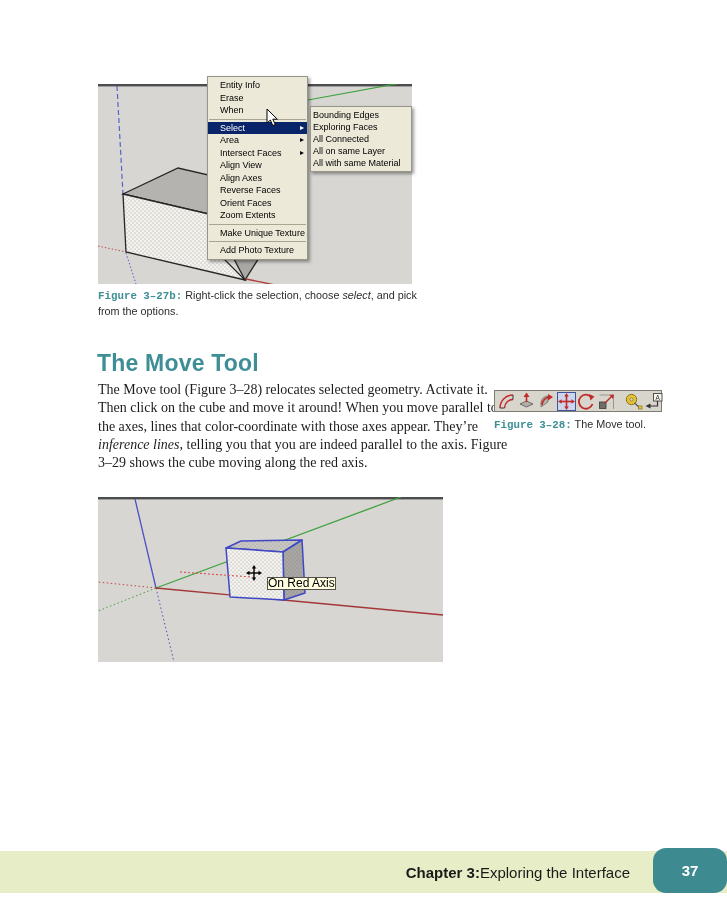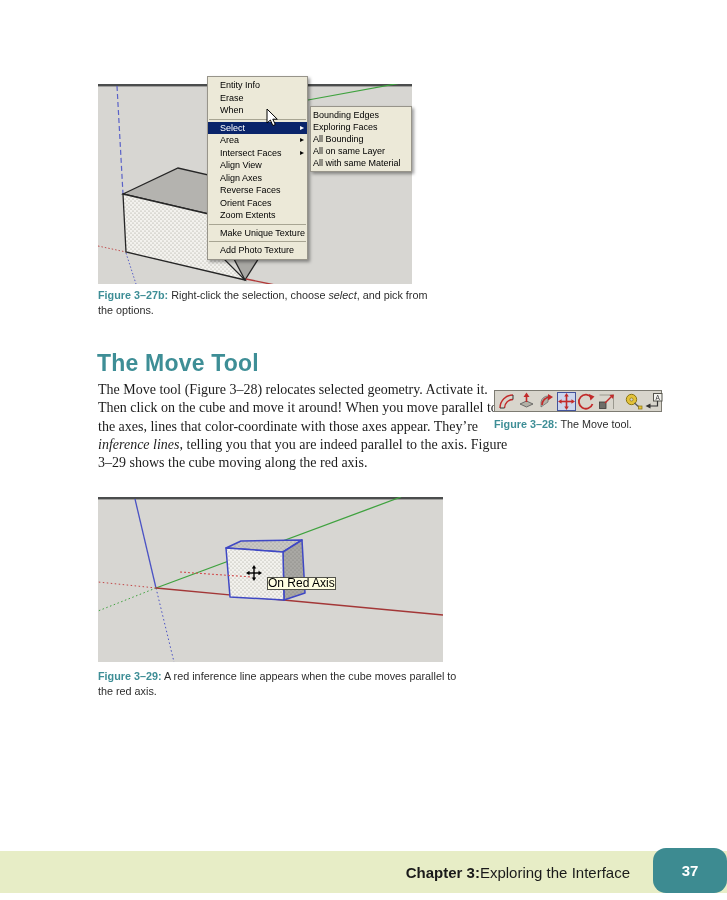--- a/index.html
+++ b/index.html
@@ -25,21 +25,21 @@
   .mi { position:relative; height:12.5px; line-height:12.5px; padding:0 6px 0 12px;
         white-space:nowrap; }
   #submenu .mi { height:12px; line-height:12px; padding-left:2px; }
   .mi.sel { background:#0a246a; color:#fff; }
   .mi.has-sub::after { content:"▸"; position:absolute; right:3px; top:0; font-size:8px; }
   .msep { border-top:1px solid #a8a593; margin:2px 1px; }
   #cursor1 { position:absolute; left:266px; top:108px; z-index:7; }
 
   
   .caption { position:absolute; font-size:10.8px; line-height:14.5px; color:#2d2d2d; }
-  .figlabel { color:#3e8e96; font-weight:bold; }
+  .figlabel { color:#3e8e96; font-weight:bold;font-family:Liberation Mono, monospace; }
   #cap27b { left:98px; top:288px; width:330px; }
   #cap28  { left:494px; top:417px; width:200px; }
   #cap29  { left:98px; top:669px; width:372px; }
   .ital { font-style:italic; }
 
   #sect-title { position:absolute; left:97px; top:350px; margin:0;
     font-size:23px; font-weight:bold; color:#3e8e96; letter-spacing:0.2px; }
 
   #bodytext { position:absolute; left:98px; top:367px; width:414px;
     font-family:"Liberation Serif", serif; font-size:14px; line-height:18.3px;
@@ -109,21 +109,21 @@
     <div class="mi"><span>Zoom Extents</span></div>
     <div class="msep"></div>
     <div class="mi"><span>Make Unique Texture</span></div>
     <div class="msep"></div>
     <div class="mi"><span>Add Photo Texture</span></div>
   </div>
 
   <div class="xpmenu" id="submenu">
     <div class="mi"><span>Bounding Edges</span></div>
     <div class="mi"><span>Exploring Faces</span></div>
-    <div class="mi"><span>All Bounding</span></div>
+    <div class="mi"><span>All Connected</span></div>
     <div class="mi"><span>All on same Layer</span></div>
     <div class="mi"><span>All with same Material</span></div>
   </div>
 
   <svg id="cursor1" width="13" height="19" viewBox="0 0 13 19">
     <path d="M1,1 L1,15 L4.4,12 L6.8,17.6 L9.3,16.5 L6.8,11.2 L11.3,11.2 Z" fill="#ffffff" stroke="#000000" stroke-width="1"></path>
   </svg>
 
   <div class="caption" id="cap27b">
     <span class="figlabel">Figure 3–27b:</span>
@@ -241,23 +241,20 @@
         <line x1="0" y1="-6" x2="0" y2="6"></line>
         <polygon points="-8,0 -4.5,-2.2 -4.5,2.2" fill="#000" stroke="none"></polygon>
         <polygon points="8,0 4.5,-2.2 4.5,2.2" fill="#000" stroke="none"></polygon>
         <polygon points="0,-8 -2.2,-4.5 2.2,-4.5" fill="#000" stroke="none"></polygon>
         <polygon points="0,8 -2.2,4.5 2.2,4.5" fill="#000" stroke="none"></polygon>
       </g>
     </svg>
     <div id="redaxis-tip">On Red Axis</div>
   </div>
 
-  <div class="caption" id="cap29">
-    <span class="figlabel">Figure 3–29:</span><span> A red inference line appears when the cube moves parallel to the red axis.</span>
-  </div>
 
   <div id="footer-bar">
     <span class="b">Chapter 3:</span>
       <span> Exploring the Interface</span>
   </div>
   <div id="page-num-box">
     <span>37</span>
   </div>
 
 </div>

